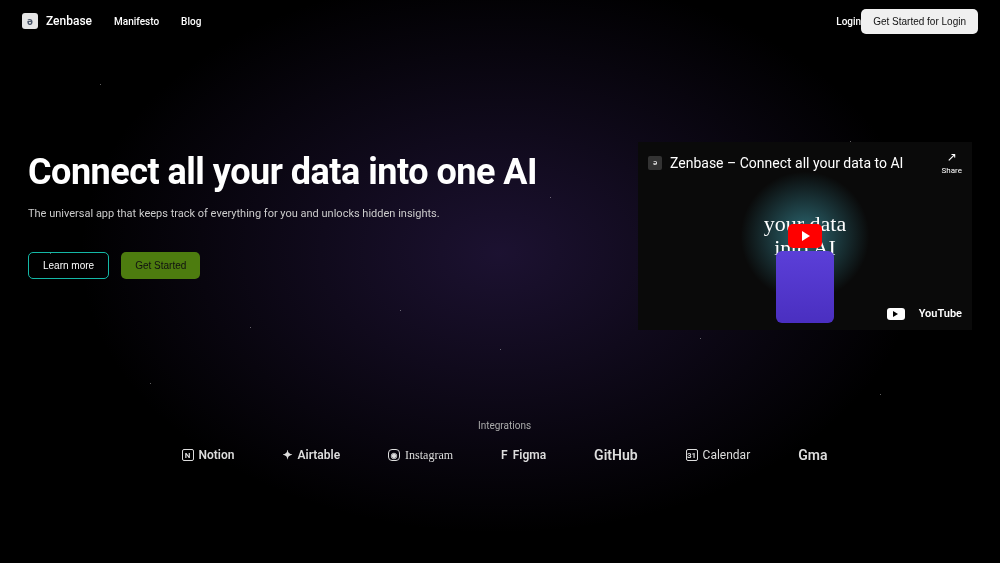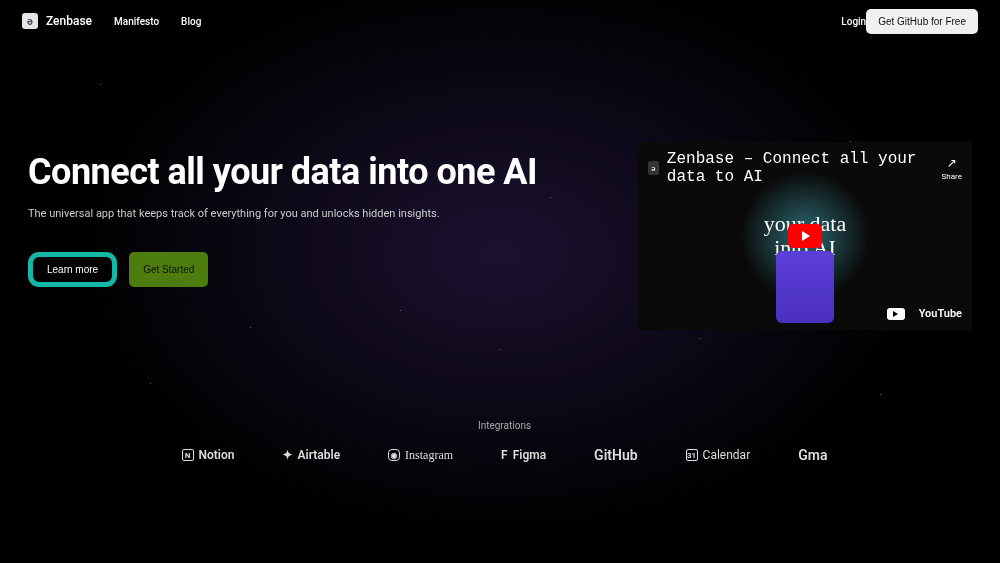--- a/index.html
+++ b/index.html
@@ -121,25 +121,25 @@
       font-size: 11px;
       color: #ccc;
       margin-bottom: 32px;
     }
     .hero-buttons {
       display: flex;
       gap: 12px;
     }
     .btn-secondary {
       background: transparent;
-      border: 5px solid #14b8a6;
+      border: 1px solid #14b8a6;
       color: #fff;
       font-size: 10px;
       padding: 7px 14px;
-      border-radius: 11px;
+      border-radius: 5px;
       cursor: pointer;
     }
     .btn-primary {
       background: #4d7c0f;
       border: none;
       color: #111;
       font-size: 10px;
       padding: 7px 14px;
       border-radius: 5px;
       cursor: pointer;
@@ -171,23 +171,22 @@
       width: 14px;
       height: 14px;
       background: #333;
       border-radius: 2px;
       display: flex;
       align-items: center;
       justify-content: center;
       font-size: 8px;
     }
     .video-title {
-      font-size: 16px;
+      font-size: 14px;
       color: #fff;
-      font-family: Liberation Mono, monospace;
     }
     .share-group {
       display: flex;
       flex-direction: column;
       align-items: center;
       gap: 2px;
     }
     .share-icon {
       font-size: 12px;
     }
@@ -343,21 +342,21 @@
   <div class="header-left">
     <div class="logo-group">
       <div class="logo-icon">ə</div>
       <span class="logo-text">Zenbase</span>
     </div>
     <span class="nav-link">Manifesto</span>
     <span class="nav-link">Blog</span>
   </div>
   <div class="header-right">
     <span class="login-link">Login</span>
-    <button class="cta-button">Get GitHub for Free</button>
+    <button class="cta-button">Get Started for Login</button>
   </div>
 </header>
 
 <section class="hero">
   <div class="hero-left">
     <h1 class="hero-title">Connect all your data into one AI</h1>
     <p class="hero-subtitle">The universal app that keeps track of everything for you and unlocks hidden insights.</p>
     <div class="hero-buttons">
       <button class="btn-secondary">Learn more</button>
       <button class="btn-primary">Get Started</button>

